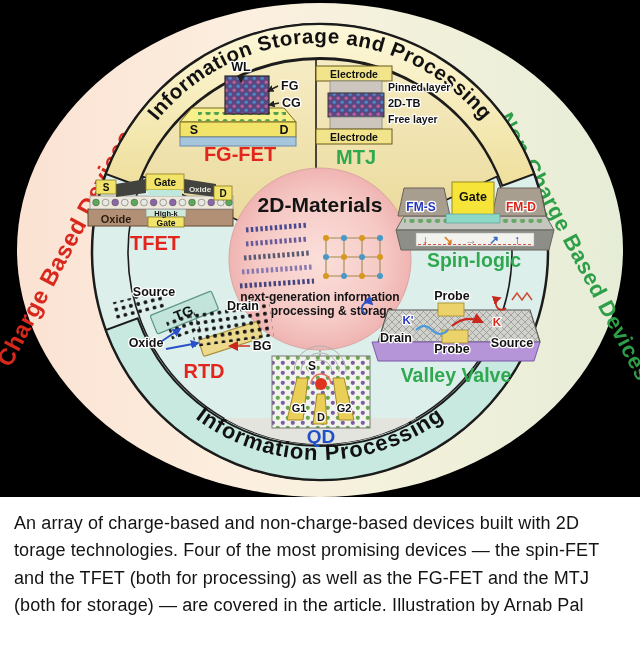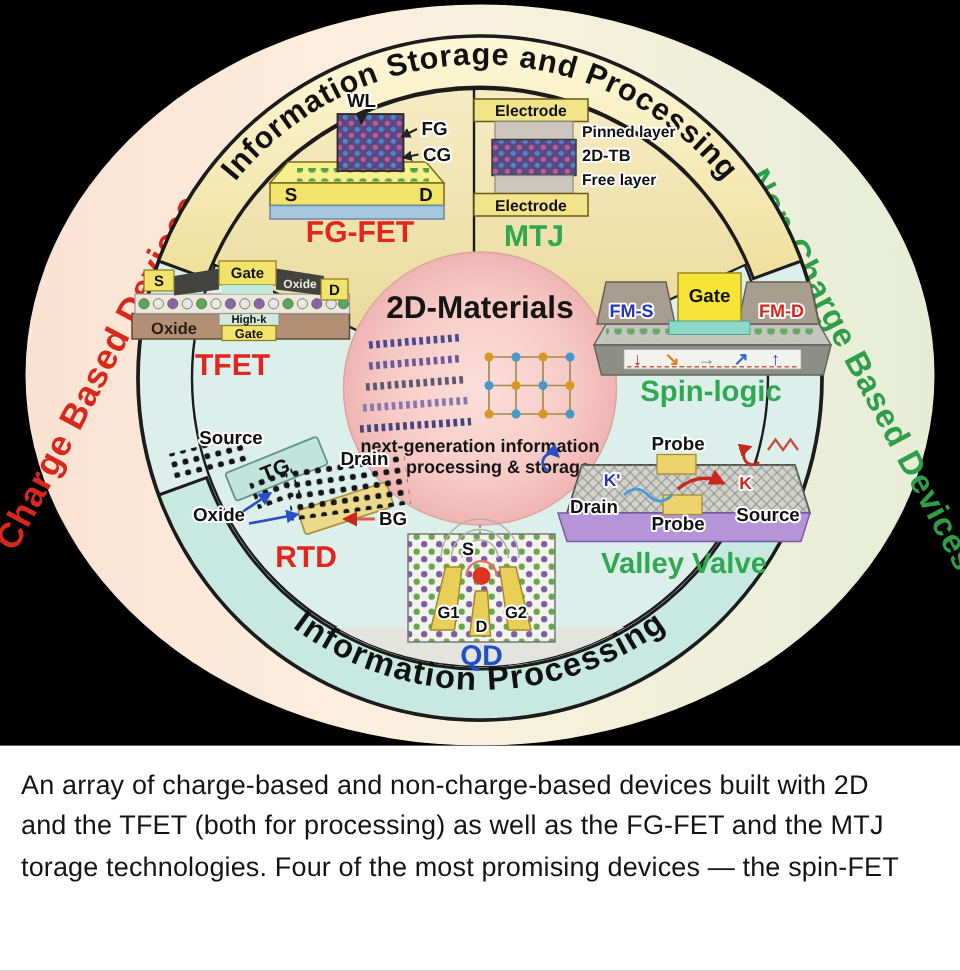--- a/index.html
+++ b/index.html
@@ -276,16 +276,17 @@
         <text x="299" y="412" text-anchor="middle" font-size="11" font-weight="bold" fill="#111" class="halo">G1</text>
         <text x="321" y="421" text-anchor="middle" font-size="11" font-weight="bold" fill="#111" class="halo">D</text>
         <text x="344" y="412" text-anchor="middle" font-size="11" font-weight="bold" fill="#111" class="halo">G2</text>
         <text x="321" y="443" text-anchor="middle" font-size="19" font-weight="bold" fill="#2050c8">QD</text>
       </g>
     </svg>
   </div>
 
   <div class="caption">
     <div>An array of charge-based and non-charge-based devices built with 2D</div>
+    <div>torage technologies. Four of the most promising devices — the spin-FET</div>
     <div>and the TFET (both for processing) as well as the FG-FET and the MTJ</div>
-    <div>torage technologies. Four of the most promising devices — the spin-FET</div>
+    <div>(both for storage) — are covered in the article. Illustration by Arnab Pal</div>
   </div>
 </div>
 
 </body></html>

